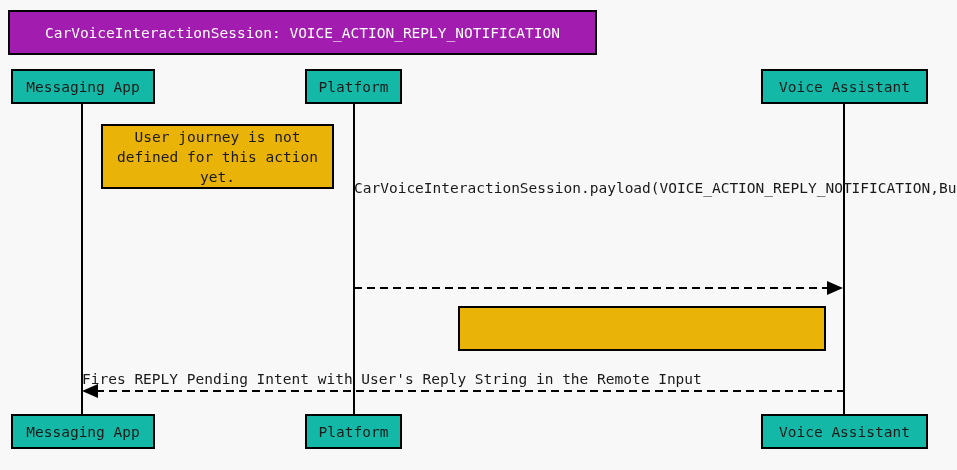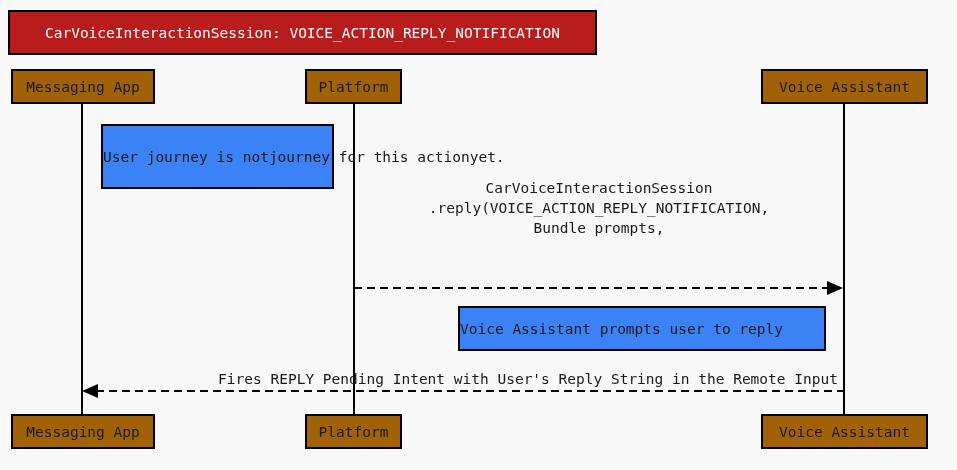--- a/index.html
+++ b/index.html
@@ -22,40 +22,40 @@
     height: 470px;
   }
 
   
   .title-box {
     position: absolute;
     left: 8px;
     top: 10px;
     width: 589px;
     height: 45px;
-    background: #b91c1c;
+    background: #a21caf;
     border: 2px solid #000000;
     box-sizing: border-box;
     display: flex;
     flex-direction: column;
     align-items: center;
     justify-content: center;
   }
   .title-line {
     color: #ffffff;
     font-size: 14.5px;
     line-height: 20px;
     white-space: pre;
     letter-spacing: 0px;
   }
 
   
   .participant {
     position: absolute;
-    background: #a16207;
+    background: #14b8a6;
     border: 2px solid #000000;
     box-sizing: border-box;
     display: flex;
     align-items: center;
     justify-content: center;
     height: 35px;
     font-size: 14.5px;
     color: #1a1a1a;
     white-space: pre;
     z-index: 3;
@@ -67,42 +67,42 @@
     width: 2px;
     background: #000000;
     top: 104px;
     height: 310px;
     z-index: 1;
   }
 
   
   .note {
     position: absolute;
-    background: #3b82f6;
+    background: #eab308;
     border: 2px solid #000000;
     box-sizing: border-box;
     display: flex;
-    flex-direction: row;
+    flex-direction: column;
     align-items: center;
-    justify-content: space-between;
+    justify-content: flex-end;
     z-index: 4;
   }
   .note-line {
     font-size: 14.5px;
     line-height: 20px;
     color: #1a1a1a;
     white-space: pre;
     text-align: center;
   }
 
   
   .msg-label {
     position: absolute;
     display: flex;
-    flex-direction: column;
+    flex-direction: row;
     align-items: center;
     z-index: 4;
   }
   .msg-line {
     font-size: 14.5px;
     line-height: 20px;
     color: #1a1a1a;
     white-space: pre;
     text-align: center;
   }
@@ -126,37 +126,36 @@
   <div class="lifeline" style="left:81px;"></div>
   <div class="lifeline" style="left:353px;"></div>
   <div class="lifeline" style="left:843px;"></div>
 
   <div class="participant" style="left:11px; top:69px; width:144px;">Messaging App</div>
   <div class="participant" style="left:305px; top:69px; width:97px;">Platform</div>
   <div class="participant" style="left:761px; top:69px; width:167px;">Voice Assistant</div>
 
   <div class="note" style="left:101px; top:124px; width:233px; height:65px;">
     <div class="note-line">User journey is not</div>
-    <div class="note-line">journey for this action</div>
+    <div class="note-line">defined for this action</div>
     <div class="note-line">yet.</div>
   </div>
 
   <div class="msg-label" style="left:354px; top:178px; width:490px;">
     <div class="msg-line">CarVoiceInteractionSession</div>
-    <div class="msg-line">.reply(VOICE_ACTION_REPLY_NOTIFICATION,</div>
+    <div class="msg-line">.payload(VOICE_ACTION_REPLY_NOTIFICATION,</div>
     <div class="msg-line">Bundle prompts,</div>
   </div>
 
   <svg class="arrow-svg" style="left:354px; top:277px;" width="492" height="22">
     <line x1="0" y1="11" x2="477" y2="11" stroke="#000000" stroke-width="2" stroke-dasharray="8,5"></line>
     <polygon points="489,11 473,4 473,18" fill="#000000"></polygon>
   </svg>
 
   <div class="note" style="left:458px; top:306px; width:368px; height:45px;">
-    <div class="note-line">Voice Assistant prompts user to reply</div>
   </div>
 
   <div class="msg-label" style="left:82px; top:369px; width:892px;">
     <div class="msg-line">Fires REPLY Pending Intent with User's Reply String in the Remote Input</div>
   </div>
 
   <svg class="arrow-svg" style="left:80px; top:380px;" width="766" height="22">
     <line x1="16" y1="11" x2="764" y2="11" stroke="#000000" stroke-width="2" stroke-dasharray="8,5"></line>
     <polygon points="2,11 18,4 18,18" fill="#000000"></polygon>
   </svg>

